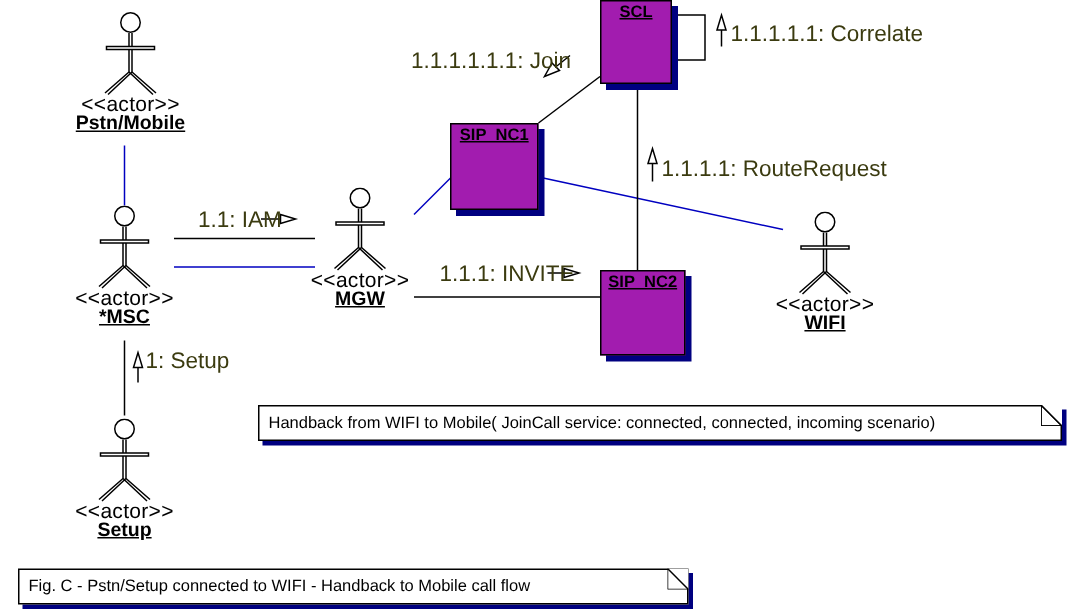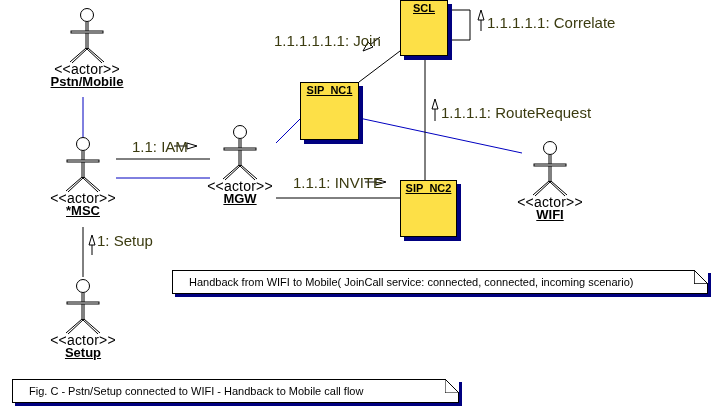--- a/index.html
+++ b/index.html
@@ -3,25 +3,25 @@
   <meta charset="utf-8">
   <style>
     html, body { margin: 0; padding: 0; background: #ffffff; }
     #canvas { position: relative; width: 721px; height: 407px; overflow: hidden; background: #ffffff;
       font-family: "Liberation Sans", sans-serif; }
     svg#wires { position: absolute; left: 0; top: 0; }
     .actor { position: absolute; width: 80px; text-align: center; }
     .actor svg { display: block; margin: 0 auto; }
     .stereo { font-size: 14px; color: #000; line-height: 11px; letter-spacing: 0.2px; }
     .aname { font-size: 13px; font-weight: bold; color: #000; text-decoration: underline; line-height: 14px; }
-    .obj { position: absolute; background: #fde047; border: 1px solid #000; box-shadow: 4px 4px 0 #000080; box-sizing: border-box; }
+    .obj { position: absolute; background: #a21caf; border: 1px solid #000; box-shadow: 4px 4px 0 #000080; box-sizing: border-box; }
     .obj .oname { font-size: 11px; font-weight: bold; text-decoration: underline; text-align: center; padding-top: 1px; line-height: 13px; }
     .msg { position: absolute; font-size: 15px; color: #3b3b10; white-space: nowrap; line-height: 13px; }
     .note { position: absolute; background: #fff; border: 1px solid #000; box-shadow: 3px 3px 0 #000080; box-sizing: border-box;
-      font-size: 11px; color: #000; white-space: nowrap; line-height: 22px; padding-left: 16px; }
+      font-size: 11px; color: #000; white-space: nowrap; line-height: 22px; padding-left: 6px; }
     .note .fold { position: absolute; right: -1px; top: -1px; width: 14px; height: 14px; }
   </style>
 </head>
 <body>
 
 <div id="canvas">
 
   <svg id="wires" width="721" height="407">
 
     <line x1="83" y1="97" x2="83" y2="137" stroke="#0000c0" stroke-width="1"></line>

